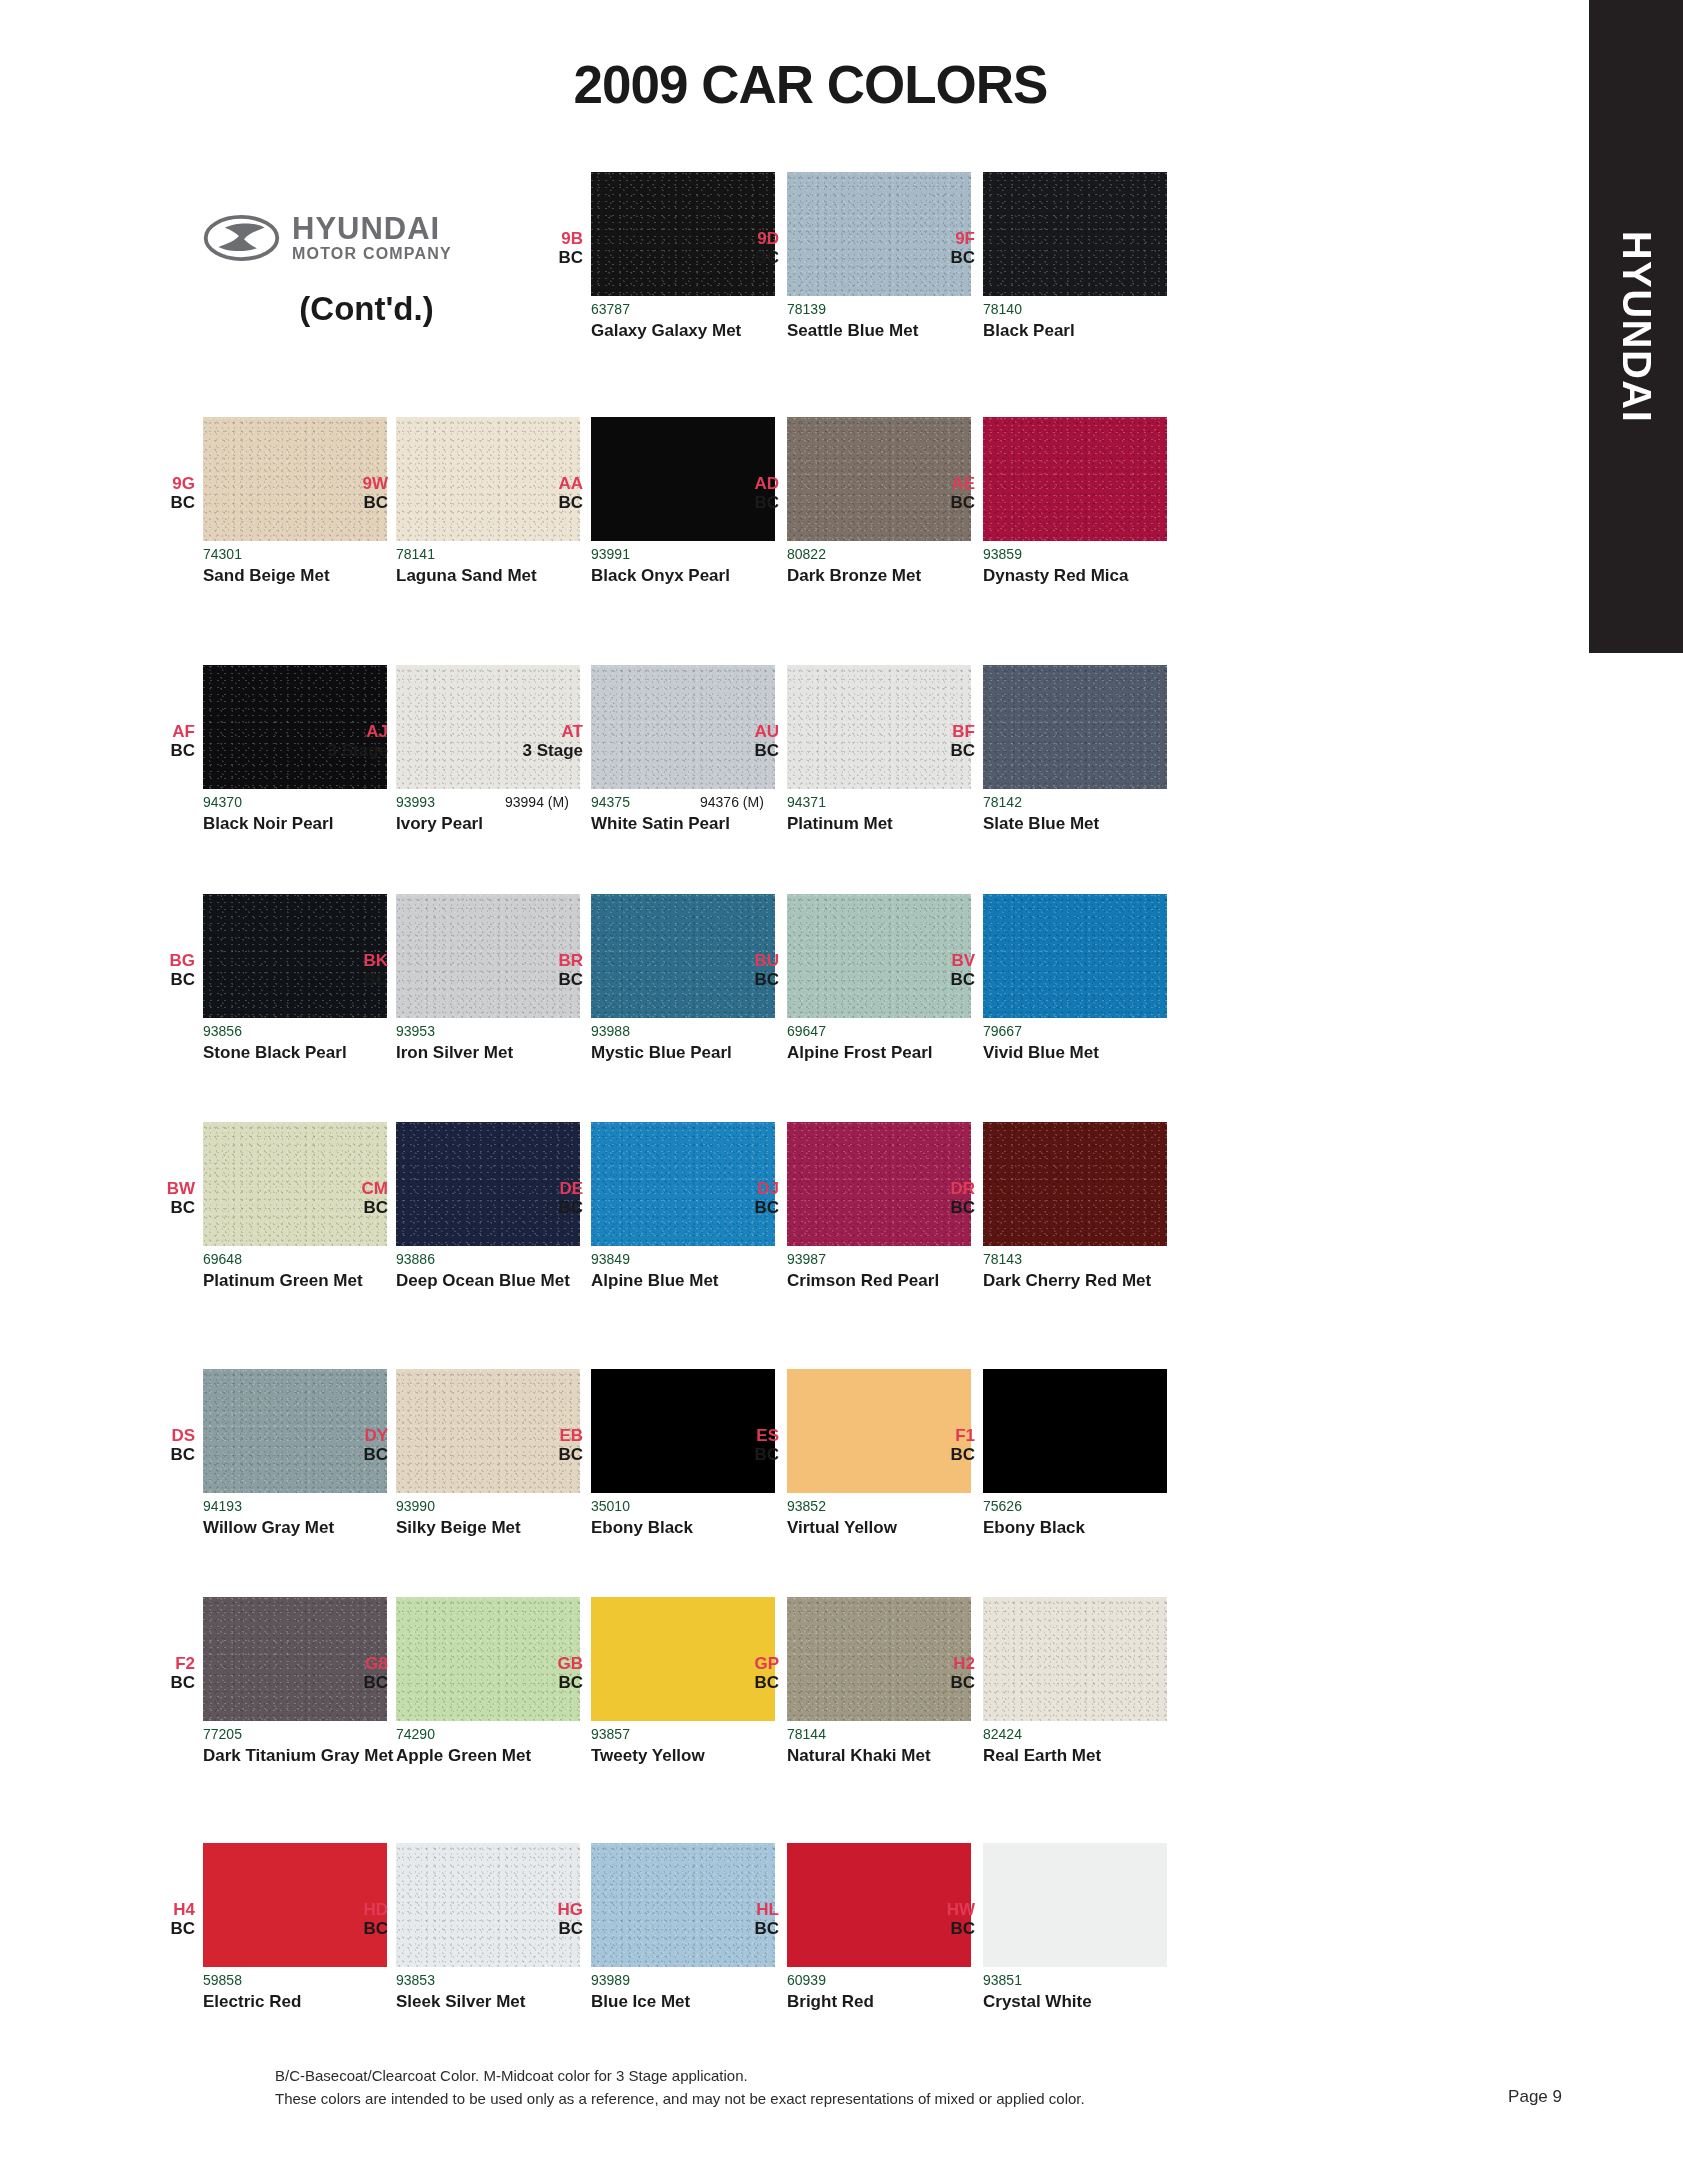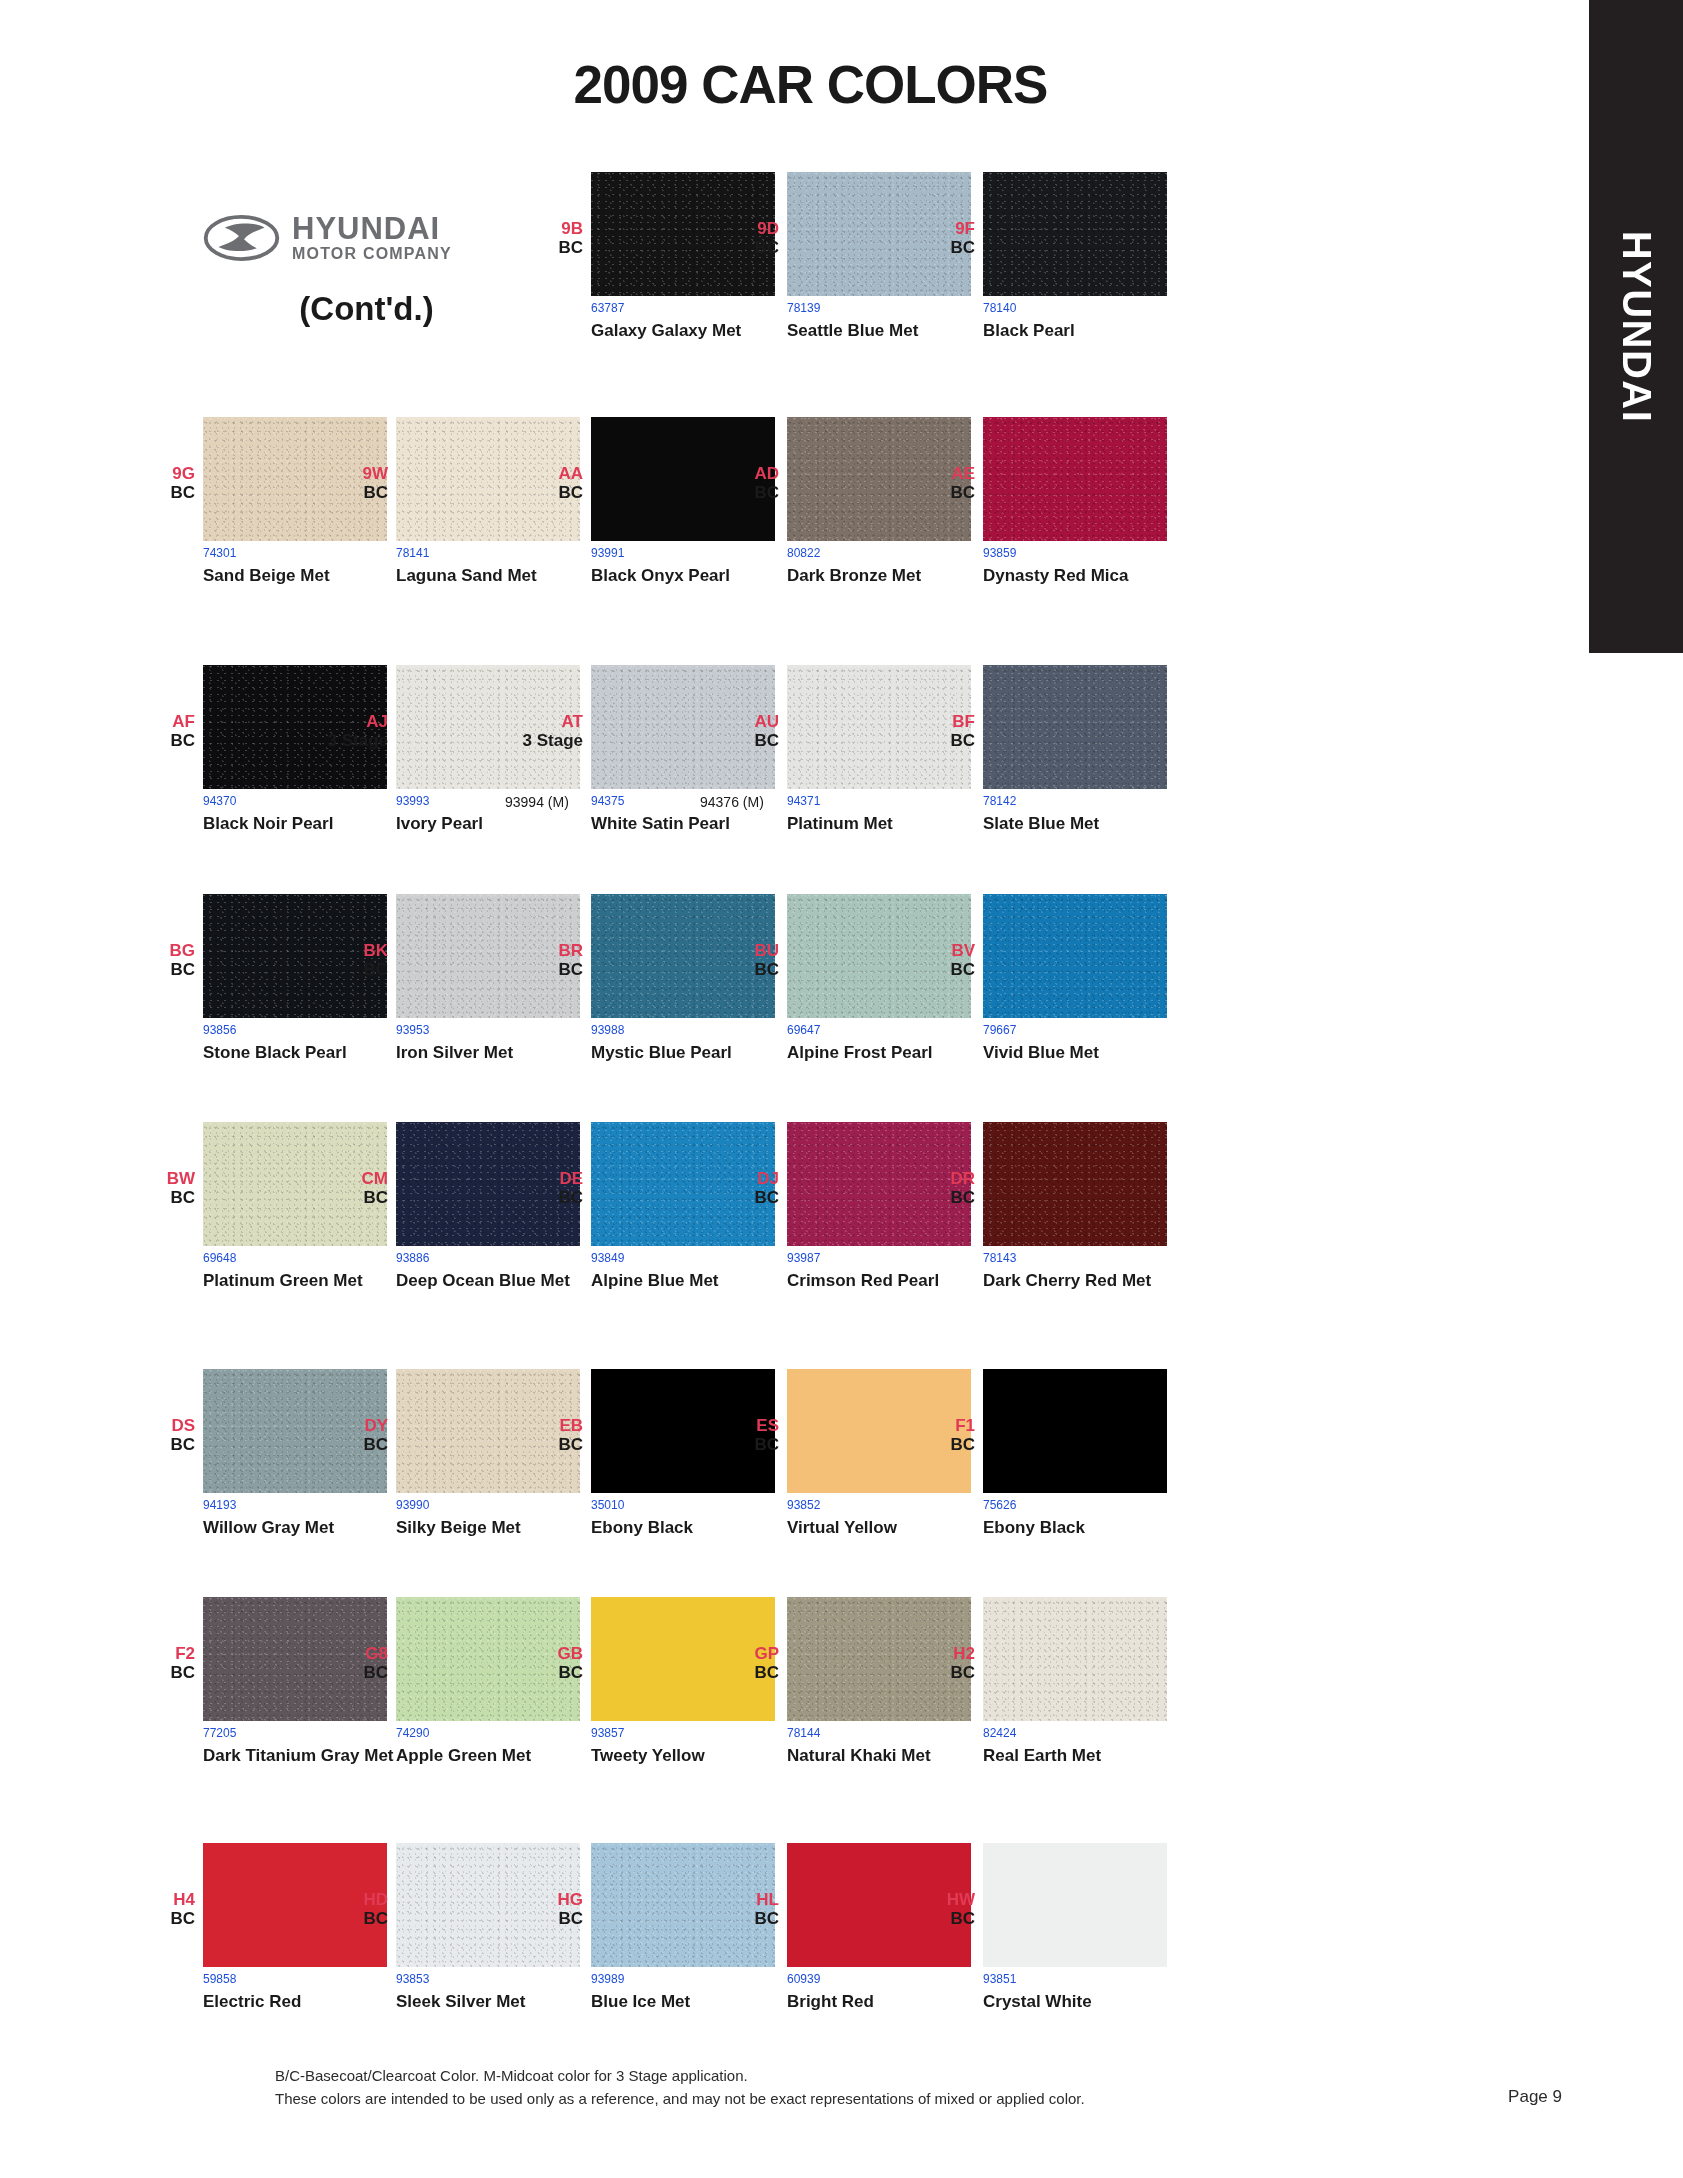--- a/index.html
+++ b/index.html
@@ -83,21 +83,21 @@
 
   
   .grid { position: absolute; left: 0; top: 0; width: 1589px; height: 2178px; }
 
   .cell { position: absolute; width: 287px; }
   .cell-inner { position: relative; width: 287px; }
 
   .code-box {
     position: absolute;
     left: 0px;
-    top: 47px;
+    top: 57px;
     width: 79px;
     text-align: right;
     line-height: 1.12;
   }
   .code-main {
     font-size: 17px; font-weight: bold; color: #e03a56;
     font-family: "Liberation Sans", sans-serif; display: block;
   }
   .code-type {
     font-size: 17px; font-weight: bold; color: #1a1a1a;
@@ -122,21 +122,21 @@
       radial-gradient(circle at 84% 77%, rgba(0,0,0,.35) 0 1px, transparent 1px),
       radial-gradient(circle at 52% 41%, rgba(255,255,255,.38) 0 1px, transparent 1px),
       radial-gradient(circle at 25% 88%, rgba(0,0,0,.30) 0 1px, transparent 1px);
     background-size: 7px 7px, 9px 9px, 11px 11px, 8px 8px, 13px 13px, 6px 6px;
   }
 
   .meta { position: absolute; left: 87px; top: 129px; width: 297px; }
   .meta-codes { position: relative; height: 17px; }
   .paint-no {
     position: absolute; left: 0; top: 0;
-    font-size: 12px; color: #1d4ed8; font-weight: normal;
+    font-size: 14px; color: #14532d; font-weight: normal;
     font-family: "Liberation Sans", sans-serif;
   }
   .paint-no2 {
     position: absolute; left: 109px; top: 0;
     font-size: 14px; color: #1a1a1a; font-weight: normal;
     font-family: "Liberation Sans", sans-serif;
   }
   .color-name {
     margin-top: 3px;
     font-size: 17px; font-weight: bold; color: #1a1a1a;

